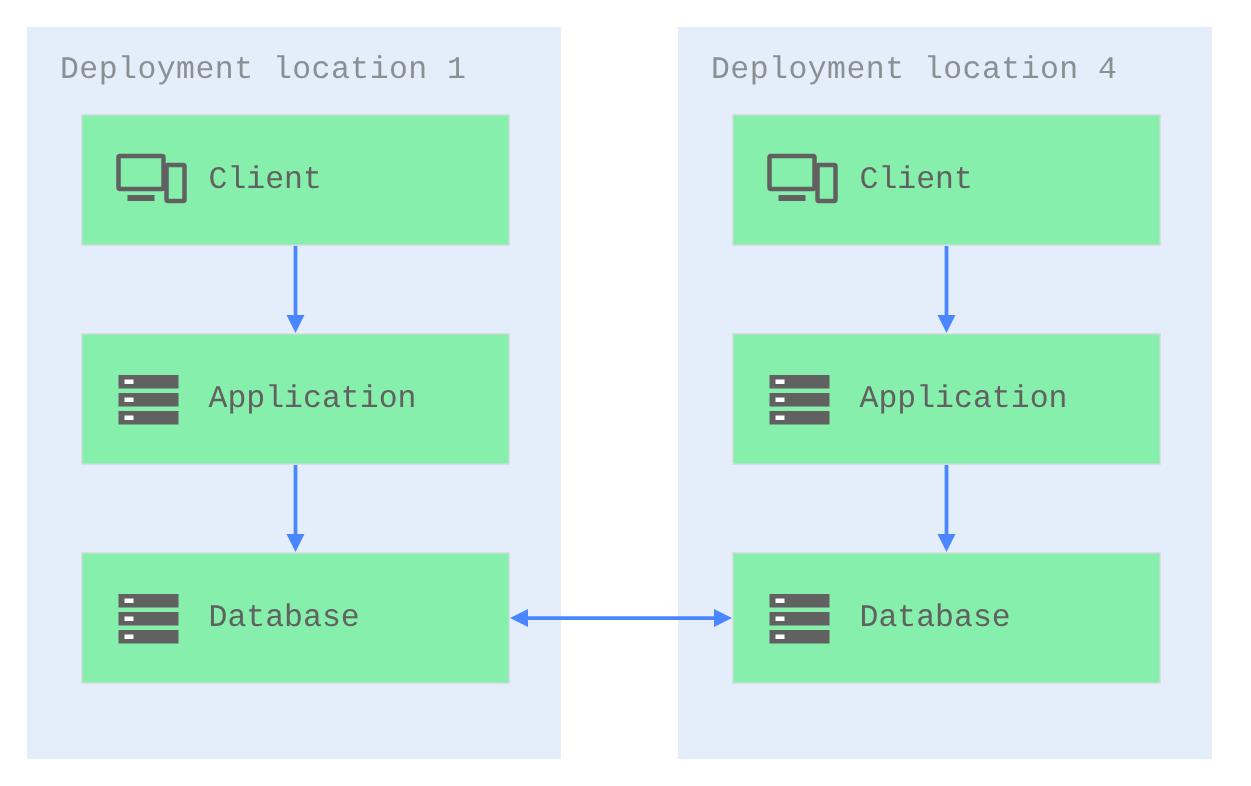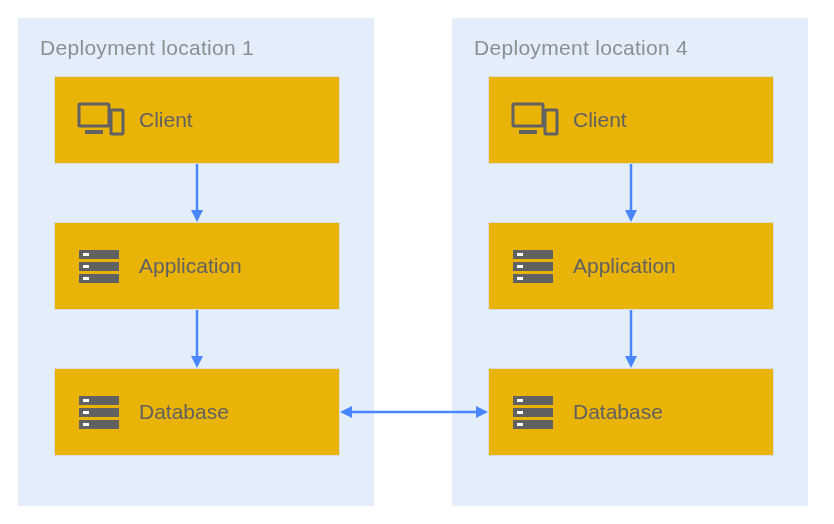--- a/index.html
+++ b/index.html
@@ -8,35 +8,36 @@
     width: 834px;
     height: 524px;
     font-family: "Helvetica Neue", Arial, sans-serif;
     background: #ffffff;
     color: #616161;
   }
   .canvas {
     position: relative;
     width: 834px;
     height: 400px;
+    font-family: Liberation Mono, monospace;
   }
   .zone {
     position: absolute;
     background: #e4eefb;
     box-sizing: border-box;
     padding: 18px 22px 0 22px;
   }
   .zone-title {
     font-size: 21px;
     color: #8a8f94;
     letter-spacing: 0.3px;
   }
   .node {
     position: absolute;
-    background: #eab308;
+    background: #86efac;
     border: 1px solid #d9dde2;
     box-sizing: border-box;
     display: flex;
     align-items: center;
     padding-left: 22px;
   }
   .node-icon {
     flex: 0 0 48px;
     width: 48px;
     height: 40px;

